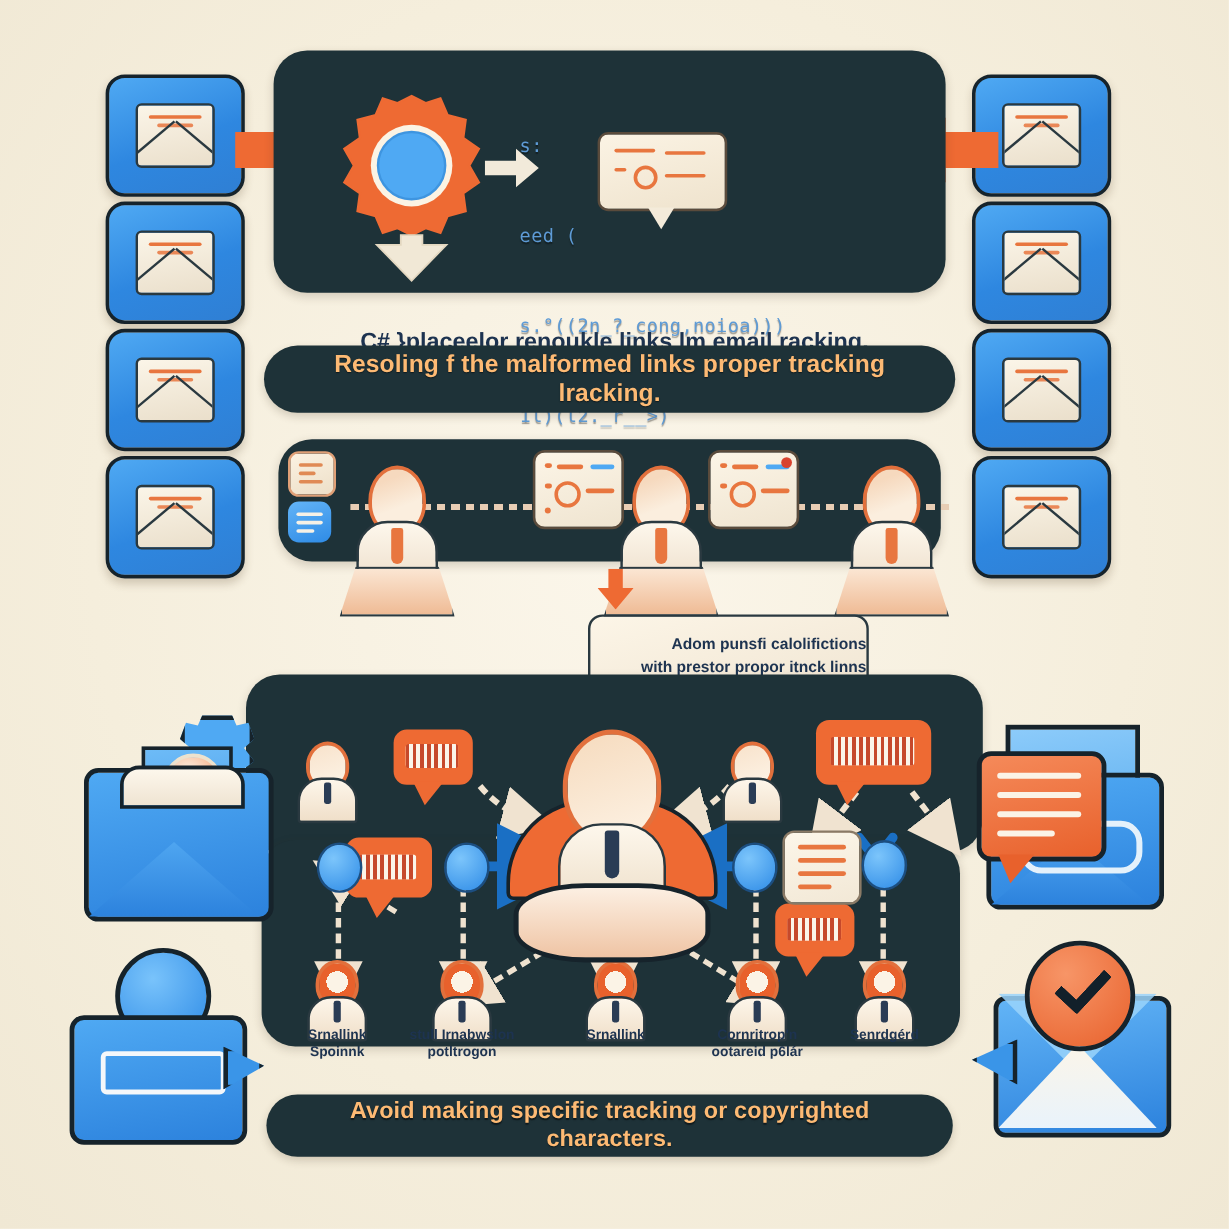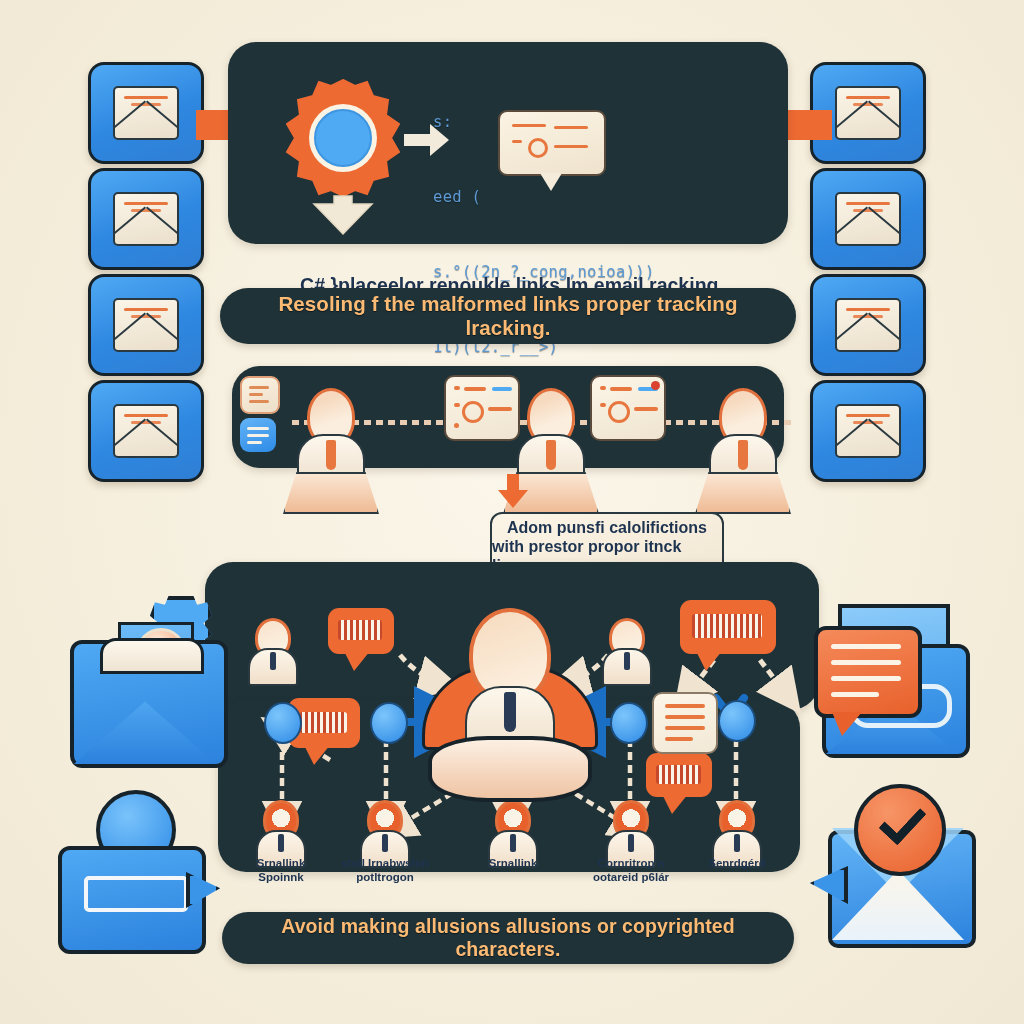--- a/index.html
+++ b/index.html
@@ -535,22 +535,22 @@
   </div>
 
   <div class="abs" style="left:498px; top:474px;">
     <svg width="30" height="34" viewBox="0 0 30 34">
       <path d="M9 0 H21 V16 H30 L15 34 L0 16 H9 Z" fill="#EE6A33"></path>
     </svg>
   </div>
 
   <div class="abs" style="left:490px; top:512px; width:230px; height:64px;
        background:linear-gradient(165deg,#FCF5E7,#F1E6D3); border:2.5px solid #2A3940;
-       border-radius:12px; display:flex; flex-direction:column; align-items:center;
-       justify-content:center; color:#1D3350; font-weight:bold; font-size:16px; line-height:19px;">
+       border-radius:12px; display:flex; flex-direction:column; align-items:flex-end;
+       justify-content:center; color:#1D3350; font-weight:bold; font-size:13px; line-height:19px;">
     <div>Adom punsfi calolifictions</div>
     <div>with prestor propor itnck linns</div>
   </div>
   <div class="abs" style="left:506px; top:574px; width:0;height:0;
        border-left:12px solid transparent;border-right:18px solid transparent;
        border-top:22px solid #EE6A33;"></div>
 
   <div class="dark-panel" style="left:205px; top:562px; width:614px; height:148px;"></div>
 
   <div class="dark-panel" style="left:218px; top:700px; width:582px; height:172px;"></div>
@@ -658,21 +658,21 @@
 
   <div class="mini-label" style="left:221px; top:856px; white-space:pre-line;">Srnallink
 Spoinnk</div>
   <div class="mini-label" style="left:325px; top:856px; white-space:pre-line;">stull Irnabwslon
 potltrogon</div>
   <div class="mini-label" style="left:453px; top:856px; white-space:pre-line;">Srnallink</div>
   <div class="mini-label" style="left:571px; top:856px; white-space:pre-line;">Cornritrop'n
 ootareid p6lár</div>
   <div class="mini-label" style="left:677px; top:856px; white-space:pre-line;">Senrdgérd</div>
 
-  <div class="caption-pill" style="left:222px; top:912px; width:572px; height:52px; font-size:19.5px;">Avoid making allusions allusions or copyrighted characters.</div>
+  <div class="caption-pill" style="left:222px; top:912px; width:572px; height:52px; font-size:19.5px;">Avoid making specific tracking or copyrighted characters.</div>
 
   <div class="big-icon" style="left:62px; top:600px; width:160px; height:160px;">
     <div class="gear-badge" style="left:88px; top:-4px; clip-path:polygon(30% 0,70% 0,76% 14%,92% 10%,100% 32%,86% 44%,100% 62%,80% 76%,62% 100%,38% 100%,20% 76%,0 62%,14% 44%,0 32%,8% 10%,24% 14%);"></div>
     <div style="position:absolute;left:56px;top:22px;width:70px;height:58px;
                 background:linear-gradient(170deg,#6DBBF7,#4FA2EC);border:3.5px solid #16232B;"></div>
     <div style="position:absolute;left:74px;top:28px;width:44px;height:44px;border-radius:50%;
                 background:radial-gradient(circle at 40% 30%,#FDF3E6,#F08C57);border:3px solid #EDE2CE;"></div>
     <div class="open-env" style="left:8px; top:40px;">
       <div class="vfold"></div>
       <div style="position:absolute;left:26px;top:-6px;width:98px;height:30px;

